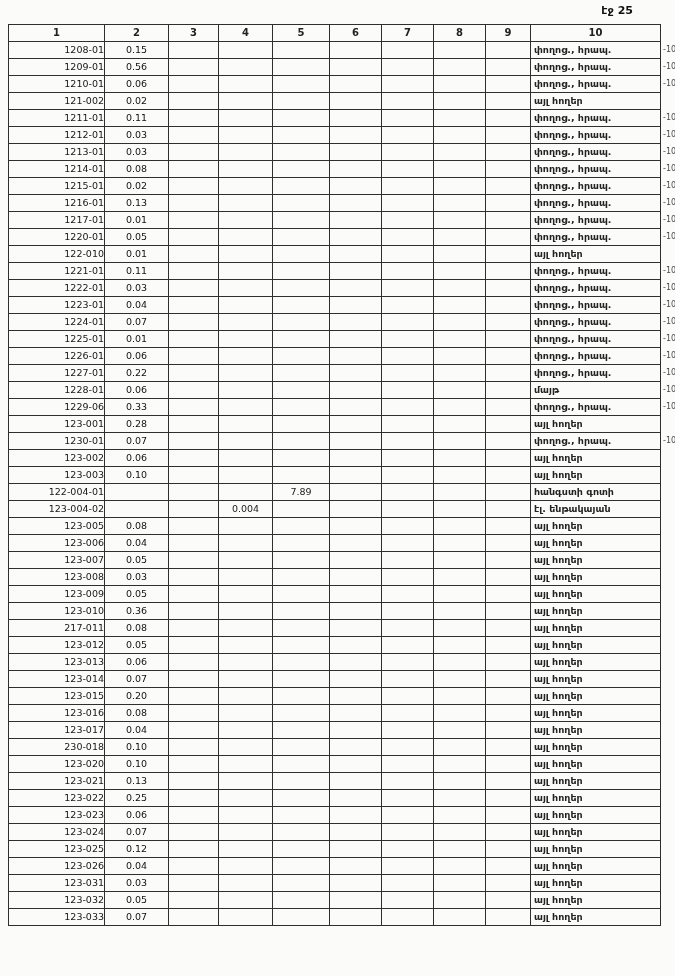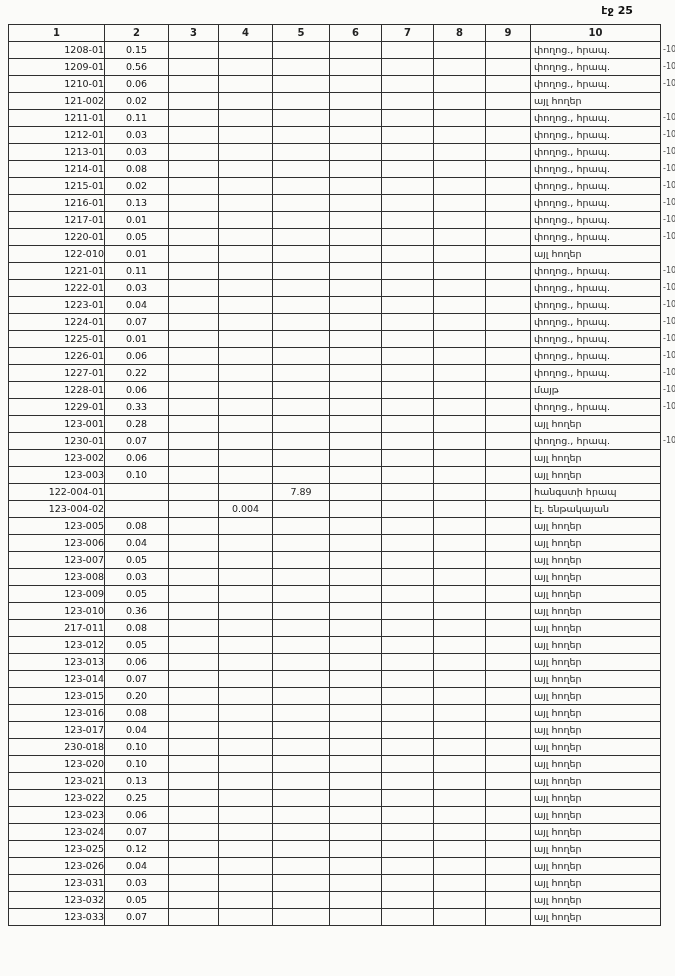--- a/index.html
+++ b/index.html
@@ -40,21 +40,21 @@
   thead th {
     font-size:10px;
     font-weight:bold;
     text-align:center;
     color:#222;
     background:#fbfbf9;
   }
   td.c1  { text-align:right;  padding-left:4px; color:#161616; }
   td.c2  { text-align:center; color:#111; }
   td.c3, td.c4, td.c5, td.c6, td.c7, td.c8, td.c9 { text-align:center; }
-  td.c10 { text-align:left; padding-left:3px; color:#222; }
+  td.c10 { text-align:left; padding-left:3px; color:#222;font-weight:bold; }
   .margin-cell, thead th.margin-cell {
     border:none !important;
     background:transparent;
     font-size:8px;
     color:#4a4a4a;
     text-align:left;
     padding-left:2px;
     font-weight:normal;
     margin-top:28px;
   }
@@ -362,21 +362,21 @@
           <td class="c4"></td>
           <td class="c5"></td>
           <td class="c6"></td>
           <td class="c7"></td>
           <td class="c8"></td>
           <td class="c9"></td>
           <td class="c10">մայթ</td>
           <td class="margin-cell">-10</td>
         </tr>
         <tr>
-          <td class="c1">1229-01</td>
+          <td class="c1">1229-06</td>
           <td class="c2">0.33</td>
           <td class="c3"></td>
           <td class="c4"></td>
           <td class="c5"></td>
           <td class="c6"></td>
           <td class="c7"></td>
           <td class="c8"></td>
           <td class="c9"></td>
           <td class="c10">փողոց., հրապ.</td>
           <td class="margin-cell">-10</td>
@@ -436,21 +436,21 @@
         <tr>
           <td class="c1">122-004-01</td>
           <td class="c2"></td>
           <td class="c3"></td>
           <td class="c4"></td>
           <td class="c5">7.89</td>
           <td class="c6"></td>
           <td class="c7"></td>
           <td class="c8"></td>
           <td class="c9"></td>
-          <td class="c10">հանգստի հրապ</td>
+          <td class="c10">հանգստի գոտի</td>
           <td class="margin-cell"></td>
         </tr>
         <tr>
           <td class="c1">123-004-02</td>
           <td class="c2"></td>
           <td class="c3"></td>
           <td class="c4">0.004</td>
           <td class="c5"></td>
           <td class="c6"></td>
           <td class="c7"></td>

